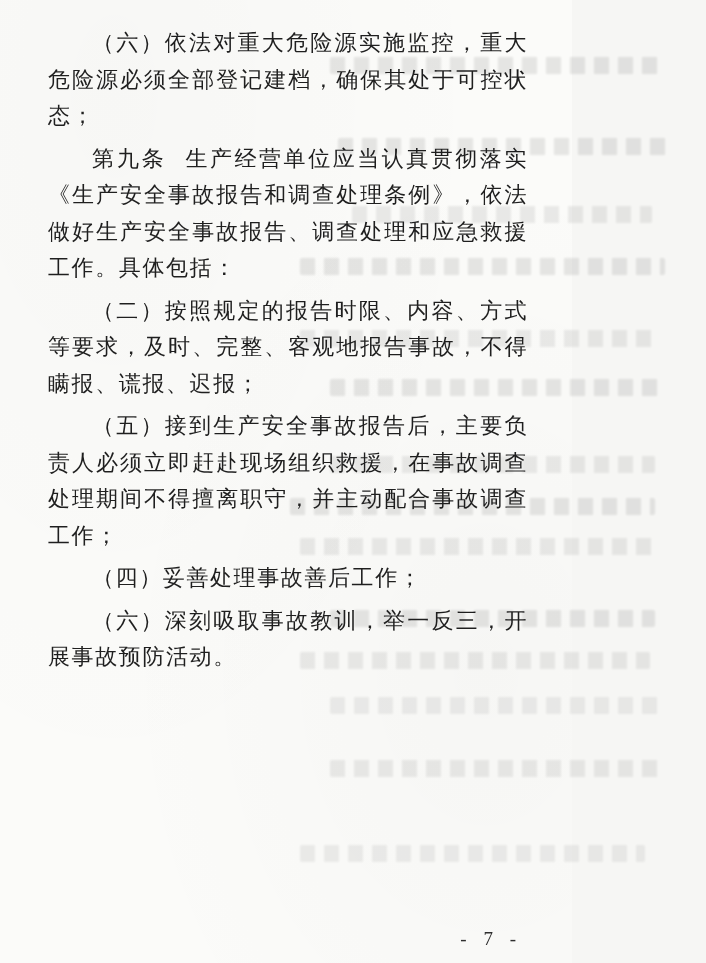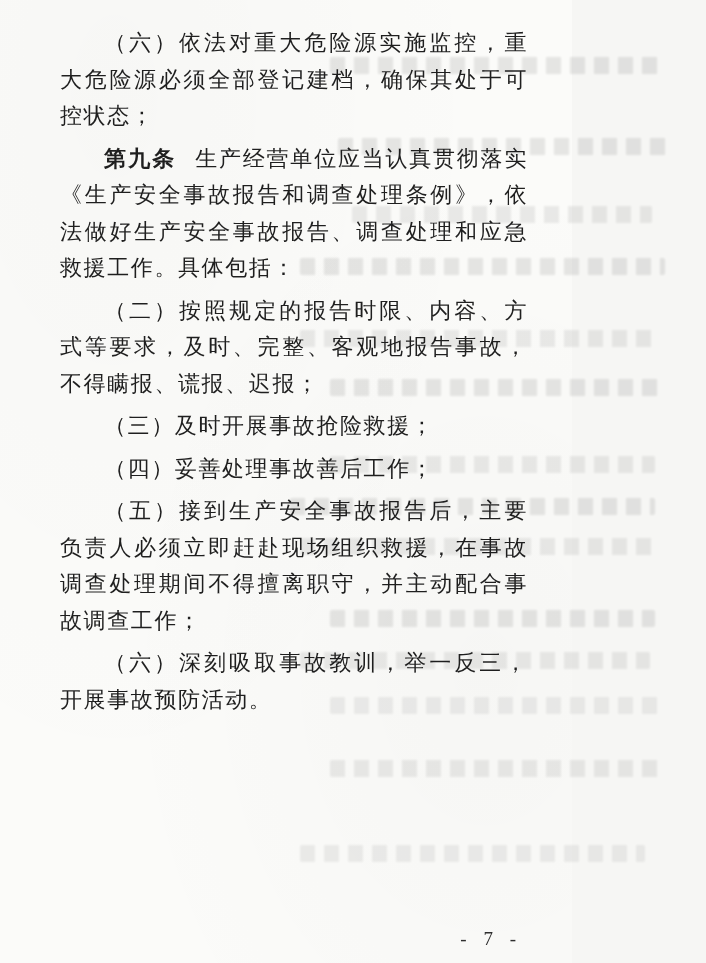--- a/index.html
+++ b/index.html
@@ -11,41 +11,41 @@
     height: 963px;
     background: #f6f6f4;
     overflow: hidden;
     font-family: "Liberation Serif", serif;
   }
   .page {
     position: relative;
     width: 572px;
     height: 963px;
     box-sizing: border-box;
-    padding: 25px 44px 0 60px;
+    padding: 25px 44px 0 48px;
     background:
       radial-gradient(ellipse at 20% 10%, rgba(0,0,0,0.015), transparent 60%),
       radial-gradient(ellipse at 85% 70%, rgba(0,0,0,0.02), transparent 55%),
       #fbfbf9;
     color: #1f1f1f;
   }
   .doc-text {
     font-size: 22px;
     line-height: 36.5px;
     letter-spacing: 1.6px;
     text-align: justify;
     text-justify: inter-character;
   }
   .doc-text p {
     margin: 0 0 6px 0;
     text-indent: 2em;
   }
   .article-label {
     font-family: "Liberation Sans", sans-serif;
-    font-weight: 700;
+    font-weight: 400;
     margin-right: 0.85em;
     letter-spacing: 2px;
   }
   .page-number {
     position: absolute;
     right: 50px;
     bottom: 13px;
     font-size: 19px;
     letter-spacing: 6px;
     color: #2e2e2e;
@@ -109,30 +109,27 @@
 
     <p>
       <span class="article-label">第九条</span><span>生产经营单位应当认真贯彻落实《生产安全事故报告和调查处理条例》，依法做好生产安全事故报告、调查处理和应急救援工作。具体包括：</span>
     </p>
 
 
     <p>
       <span>（二）按照规定的报告时限、内容、方式等要求，及时、完整、客观地报告事故，不得瞒报、谎报、迟报；</span>
     </p>
 
+
     <p>
-      <span>（三）及时开展事故抢险救援；</span>
+      <span>（五）接到生产安全事故报告后，主要负责人必须立即赶赴现场组织救援，在事故调查处理期间不得擅离职守，并主动配合事故调查工作；</span>
     </p>
 
     <p>
       <span>（四）妥善处理事故善后工作；</span>
-    </p>
-
-    <p>
-      <span>（五）接到生产安全事故报告后，主要负责人必须立即赶赴现场组织救援，在事故调查处理期间不得擅离职守，并主动配合事故调查工作；</span>
     </p>
 
     <p>
       <span>（六）深刻吸取事故教训，举一反三，开展事故预防活动。</span>
     </p>
 
 
   </div>
 
   <div class="page-number">- 7 -</div>

